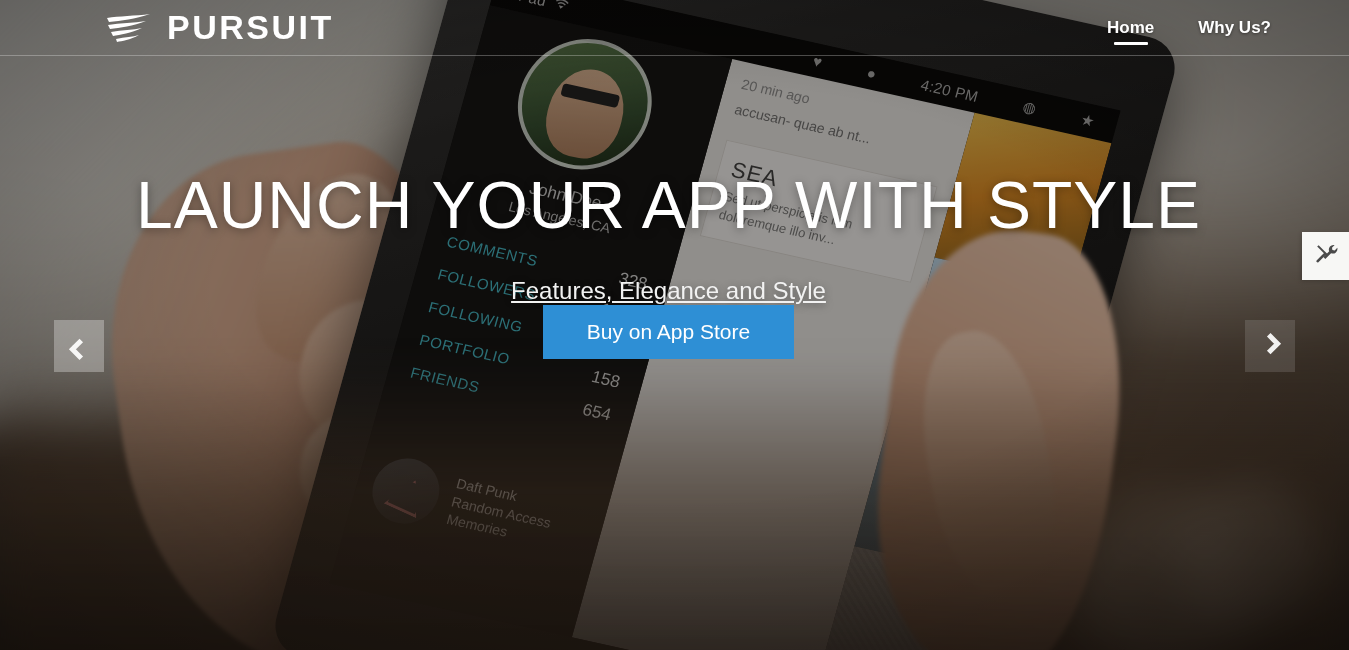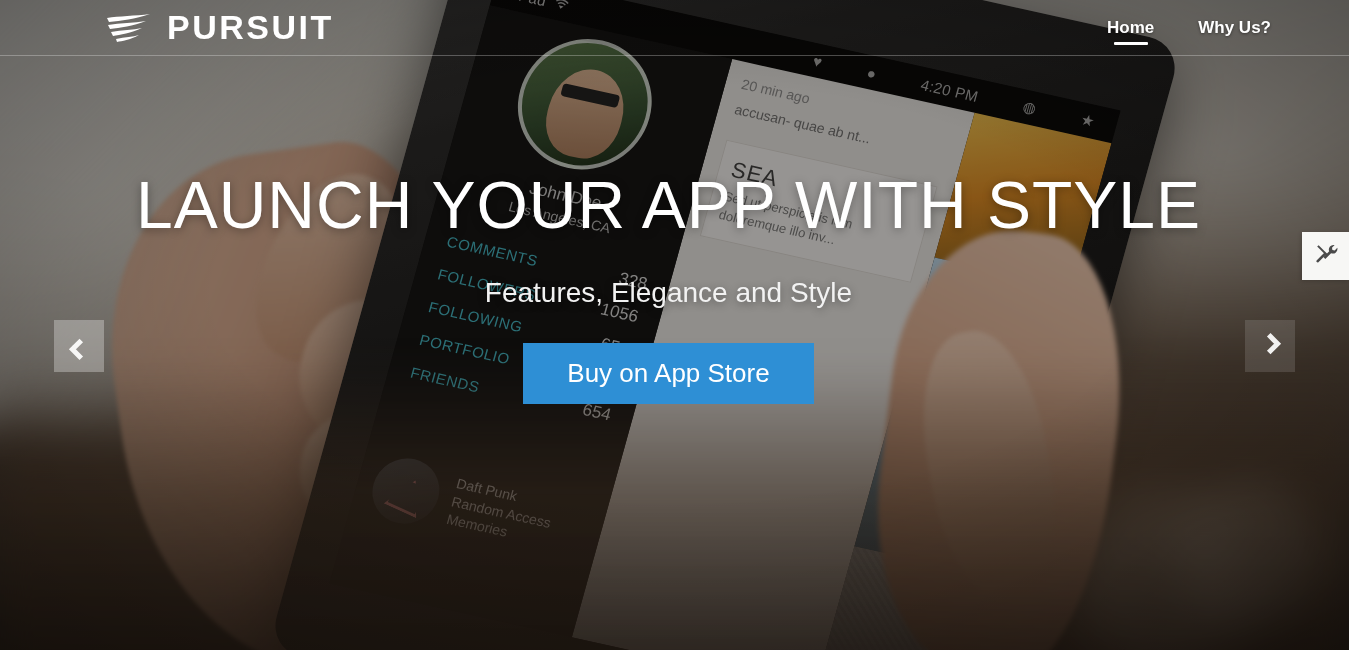--- a/index.html
+++ b/index.html
@@ -193,27 +193,28 @@
   
   .hero{
     position:absolute; left:0; right:12px; top:170px;
     text-align:center; z-index:15;
   }
   .hero h1{
     color:#fff; font-size:66px; font-weight:400; letter-spacing:1px;
     line-height:1.08; text-shadow:0 2px 10px rgba(0,0,0,.35);
   }
   .hero h2{
-    color:#f2f2f2; font-size:28px; font-weight:400; margin-top:36px;
+    color:#f2f2f2; font-size:24px; font-weight:400; margin-top:36px;
     text-shadow:0 2px 8px rgba(0,0,0,.4);
+    text-decoration:underline;
   }
   .cta{
-    display:inline-block; margin-top:34px;
+    display:inline-block; 
     background:#2e8fd5; color:#fff;
-    font-size:26px; font-weight:400;
+    font-size:21px; font-weight:400;
     padding:15px 44px; border:none; cursor:pointer;
     font-family:"Liberation Sans", sans-serif;
   }
 
   
   .arrow{
     position:absolute; top:320px; width:50px; height:52px;
     background:rgba(255,255,255,.30);
     display:flex; align-items:center; justify-content:center;
     cursor:pointer; z-index:18;

